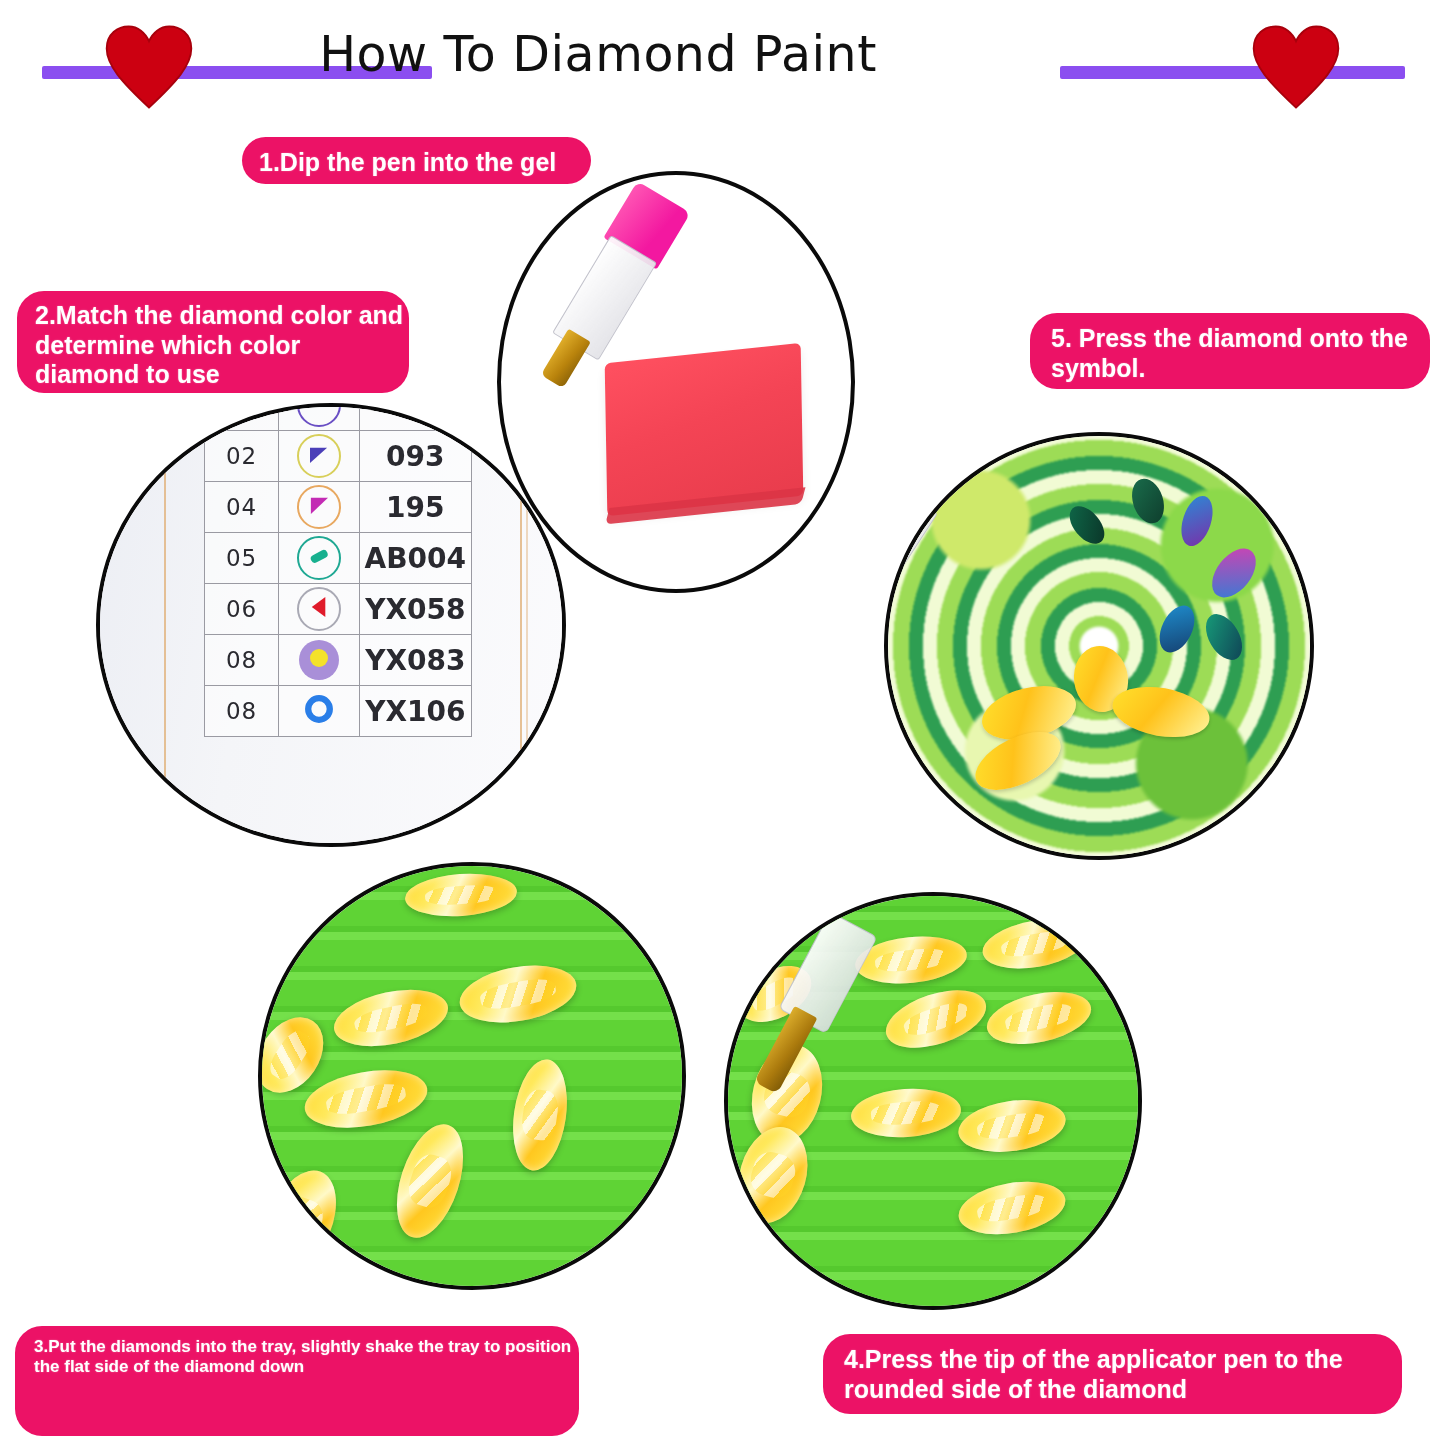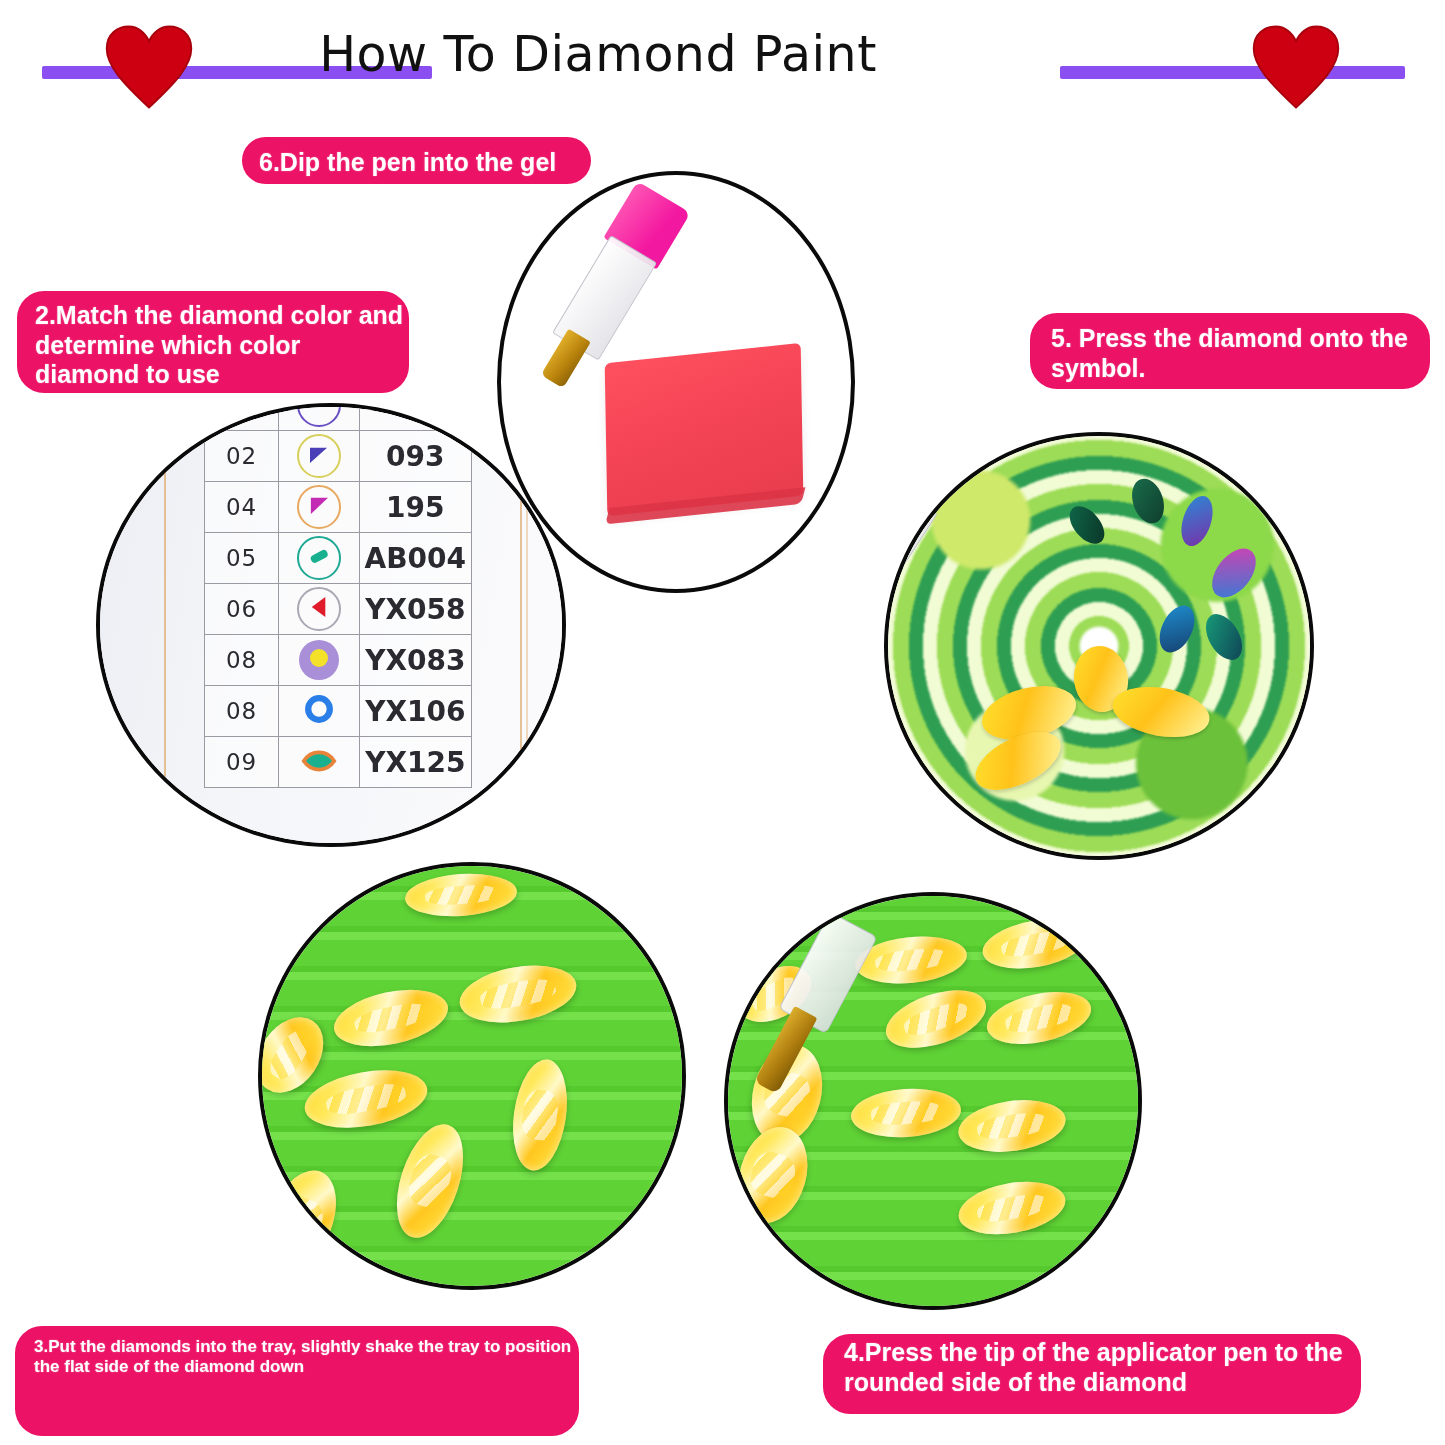--- a/index.html
+++ b/index.html
@@ -24,22 +24,22 @@
         text-shadow:0 0 2px rgba(255,255,255,.35);
         font-family:"Liberation Sans",sans-serif;}
   #label-1{left:243px;top:138px;width:347px;height:45px;font-size:25px;
            padding:10px 0 0 16px;box-sizing:border-box;border-radius:24px;}
   #label-2{left:18px;top:292px;width:390px;height:100px;font-size:25px;
            padding:9px 0 0 17px;box-sizing:border-box;}
   #label-5{left:1031px;top:314px;width:398px;height:74px;font-size:25px;
            padding:10px 0 0 20px;box-sizing:border-box;}
   #label-3{left:16px;top:1327px;width:562px;height:108px;font-size:17px;
            padding:10px 0 0 18px;box-sizing:border-box;}
-  #label-4{left:824px;top:1335px;width:536px;height:78px;font-size:25px;
-           padding:3px 0 0 20px;box-sizing:border-box;}
+  #label-4{left:824px;top:1335px;width:577px;height:78px;font-size:25px;
+           padding:10px 0 0 20px;box-sizing:border-box;}
 
   
   .photo{position:absolute;border-radius:50%;overflow:hidden;
          border:4px solid #0a0a0a;box-sizing:border-box;background:#fff;}
   #photo-gel   {left:497px;top:171px;width:358px;height:422px;border-radius:50%;}
   #photo-chart {left:96px;top:403px;width:470px;height:444px;}
   #photo-symbol{left:884px;top:432px;width:430px;height:428px;}
   #photo-tray  {left:258px;top:862px;width:428px;height:428px;}
   #photo-press {left:724px;top:892px;width:418px;height:418px;}
 
@@ -119,21 +119,21 @@
   <svg class="heart left" viewBox="0 0 100 92">
     <path d="M50 90 C20 62 4 44 4 26 C4 10 16 2 28 2 C38 2 46 9 50 18 C54 9 62 2 72 2 C84 2 96 10 96 26 C96 44 80 62 50 90 Z" fill="#cc0011" stroke="#a8000c" stroke-width="2"></path>
   </svg>
   <svg class="heart right" viewBox="0 0 100 92">
     <path d="M50 90 C20 62 4 44 4 26 C4 10 16 2 28 2 C38 2 46 9 50 18 C54 9 62 2 72 2 C84 2 96 10 96 26 C96 44 80 62 50 90 Z" fill="#cc0011" stroke="#a8000c" stroke-width="2"></path>
   </svg>
 
   <div id="page-title">How To Diamond Paint</div>
 </div>
 
-<div class="pink" id="label-1">6.Dip the pen into the gel</div>
+<div class="pink" id="label-1">1.Dip the pen into the gel</div>
 <div class="pink" id="label-2">2.Match the diamond color and determine which color diamond to use</div>
 <div class="pink" id="label-5">5. Press the diamond onto the symbol.</div>
 <div class="pink" id="label-3">3.Put the diamonds into the tray, slightly shake the tray to position the flat side of the diamond down</div>
 <div class="pink" id="label-4">4.Press the tip of the applicator pen to the rounded side of the diamond</div>
 
 <div class="photo" id="photo-gel">
   <div class="inner">
     <div class="gel-slab"></div>
     <div class="pen">
       <div class="pen-cap"></div>
@@ -221,31 +221,20 @@
         <tr>
           <td class="c-code">08</td>
           <td class="c-sym">
             <span class="glyph">
               <svg viewBox="0 0 40 40" width="36" height="36">
                   <circle cx="20" cy="20" r="12" fill="none" stroke="#2a7ee8" stroke-width="7"></circle>
                 </svg>
             </span>
           </td>
           <td class="c-name">YX106</td>
-        </tr>
-        <tr>
-          <td class="c-code">09</td>
-          <td class="c-sym">
-            <span class="glyph">
-              <svg viewBox="0 0 40 40" width="38" height="38">
-                  <path d="M4 20 C12 8 28 8 36 20 C28 32 12 32 4 20 Z" fill="#18b08f" stroke="#e8833a" stroke-width="4"></path>
-                </svg>
-            </span>
-          </td>
-          <td class="c-name">YX125</td>
         </tr>
       </tbody>
     </table>
   </div>
 </div>
 
 <div class="photo" id="photo-symbol">
   <div id="mandala"></div>
   <div class="inner">
     <div class="gemdot" style="left:58%;top:10%;width:30px;height:46px;background:linear-gradient(140deg,#1a6e4c,#0e3c2c);border-radius:50%;transform:rotate(-18deg);"></div>

